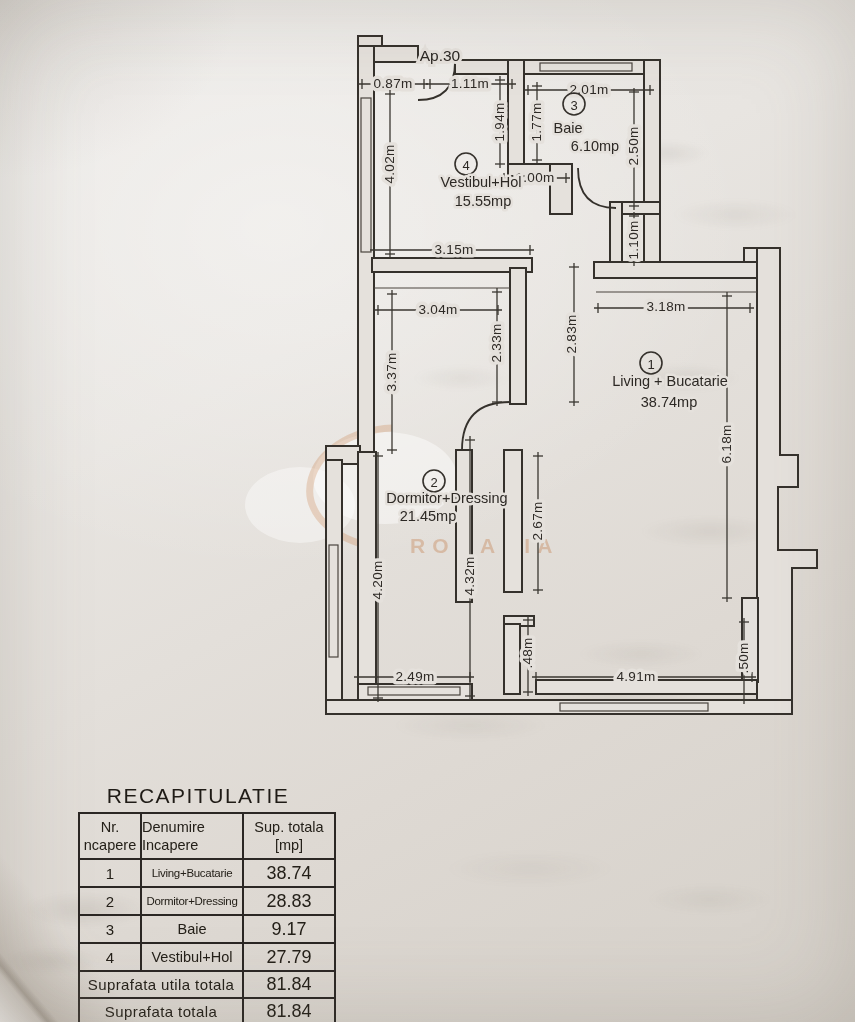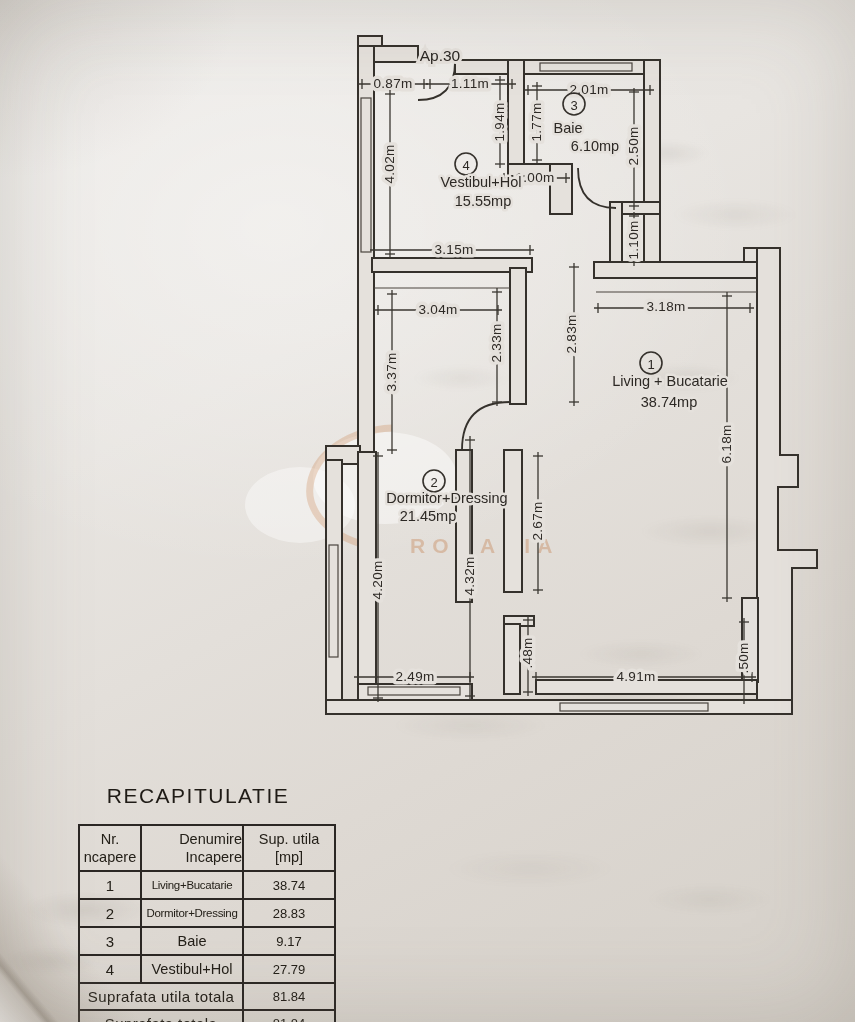--- a/index.html
+++ b/index.html
@@ -48,28 +48,28 @@
     font-size:14.5px;fill:#2d2925;text-anchor:middle;dominant-baseline:middle;
     paint-order:stroke;stroke:#e5e1dc;stroke-width:5px;stroke-linejoin:round;
   }
   .rnum{font-size:13px;fill:#2d2925;text-anchor:middle;dominant-baseline:central;}
   .ap{font-size:15.5px;fill:#2b2723;text-anchor:middle;dominant-baseline:middle;
       paint-order:stroke;stroke:#e5e1dc;stroke-width:6px;}
   .wm-text{font-size:21px;font-weight:bold;letter-spacing:7px;fill:#bf7038;opacity:.32;}
   
   .recap{position:absolute;left:78px;top:784px;width:256px;color:#242019;}
   .recap-title{font-size:21px;letter-spacing:1.5px;text-align:center;color:#1f1b16;
-               margin:0 0 16px 0;transform:translateX(-8px);white-space:nowrap;}
+               margin:0 0 4px 0;transform:translateX(-8px);white-space:nowrap;}
   table.recap-table{border-collapse:collapse;table-layout:fixed;width:256px;}
   table.recap-table td{border:2px solid #2b2724;padding:0;text-align:center;color:#242019;overflow:hidden;}
   td.h-cell{font-size:14.5px;height:44px;line-height:1.25;}
   .c-nr{font-size:15px;height:26px;}
   .c-name{font-size:14.5px;margin-top:18px;}
   .c-name.cond{font-size:11.5px;letter-spacing:-.3px;}
-  .c-val{font-size:13px;}
+  .c-val{font-size:18px;}
   .t-label{font-size:15px;text-align:left;padding-left:3px;letter-spacing:.4px;height:25px;}
 </style>
 </head>
 <body>
 
 <div class="page">
   <div class="blobs"></div>
 
   <svg class="plan" width="855" height="1022" viewBox="0 0 855 1022">
 
@@ -302,26 +302,26 @@
           <col style="width:62px">
           <col style="width:102px">
           <col style="width:92px">
         </colgroup>
       <tbody id="recap-body">
         <tr>
           <td class="h-cell">
             <span>Nr.</span><br>
             <span>ncapere</span>
           </td>
-          <td class="h-cell" style="text-align:right;padding-left:5px;">
+          <td class="h-cell" style="text-align:left;">
             <span>Denumire</span><br>
             <span>Incapere</span>
           </td>
           <td class="h-cell">
-            <span>Sup. utila</span><br>
+            <span>Sup. totala</span><br>
             <span>[mp]</span>
           </td>
         </tr>
       <tr>
             <td class="c-nr">1</td>
             <td class="c-name cond">Living+Bucatarie</td>
             <td class="c-val">38.74</td>
           </tr>
           <tr>
             <td class="c-nr">2</td>

